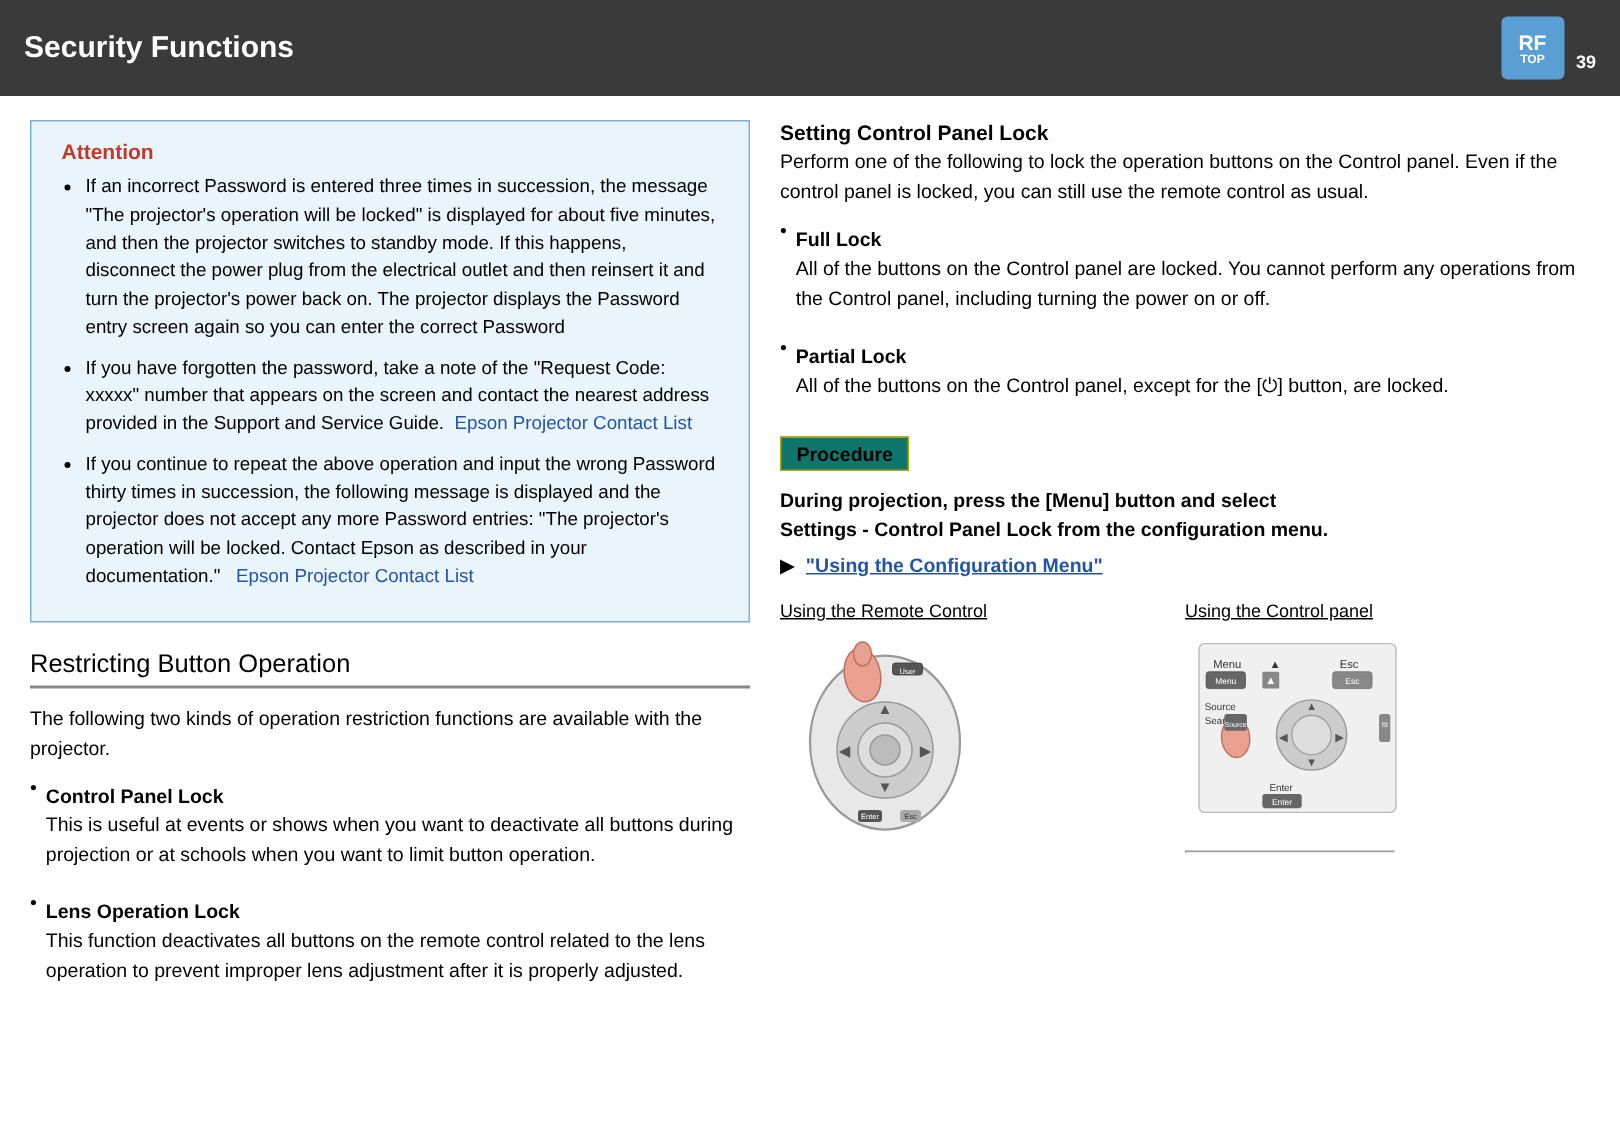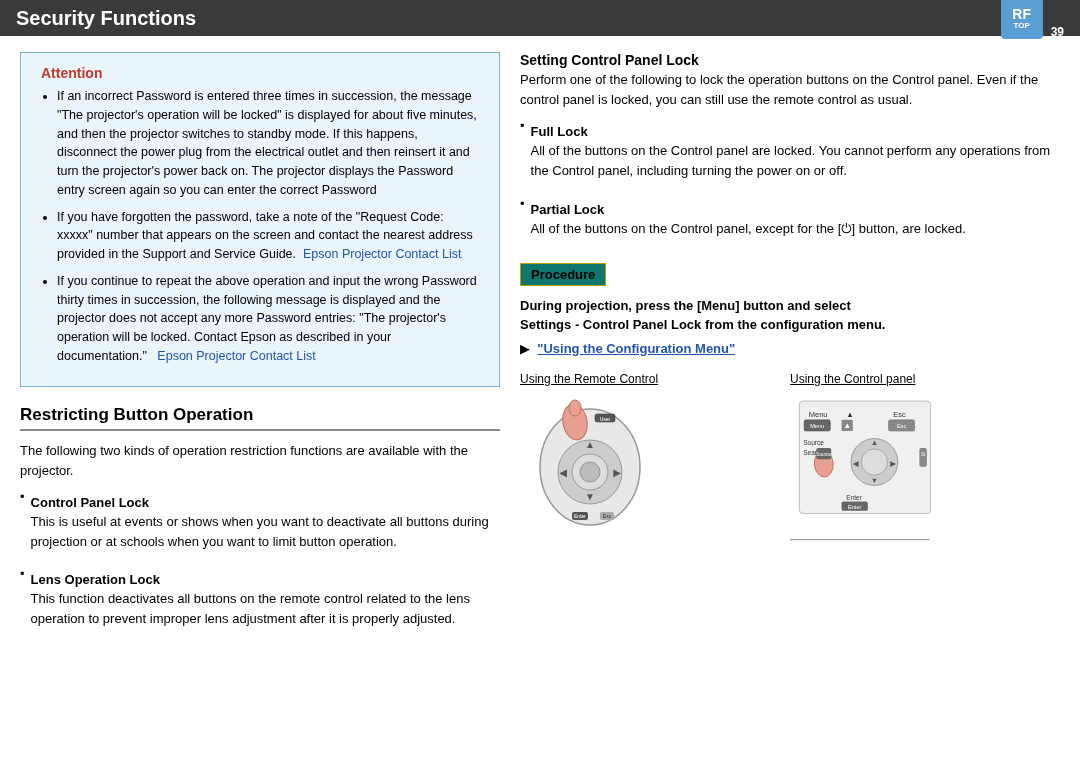--- a/index.html
+++ b/index.html
@@ -13,30 +13,30 @@
     }
 
     
     .header {
       background: #3a3a3a;
       color: #fff;
       display: flex;
       align-items: center;
       justify-content: space-between;
       padding: 8px 16px;
-      height: 36px;
+      height: 64px;
     }
     .header-title {
       font-size: 20px;
       font-weight: bold;
       color: #fff;
     }
     .header-right {
       display: flex;
-      align-items: flex-end;
+      align-items: center;
       gap: 8px;
     }
     .top-icon {
       width: 42px;
       height: 42px;
       background: #5a9fd4;
       border-radius: 4px;
       display: flex;
       flex-direction: column;
       align-items: center;
@@ -97,21 +97,21 @@
       line-height: 1.5;
       font-size: 12.5px;
     }
     .link-text {
       color: #2255aa;
     }
 
     
     .section-heading {
       font-size: 17px;
-      font-weight: bold;
+      font-weight: normal;
       border-bottom: 2px solid #888;
       padding-bottom: 4px;
       margin-bottom: 10px;
     }
 
     .body-text {
       line-height: 1.55;
       font-size: 13px;
       margin-bottom: 8px;
     }

